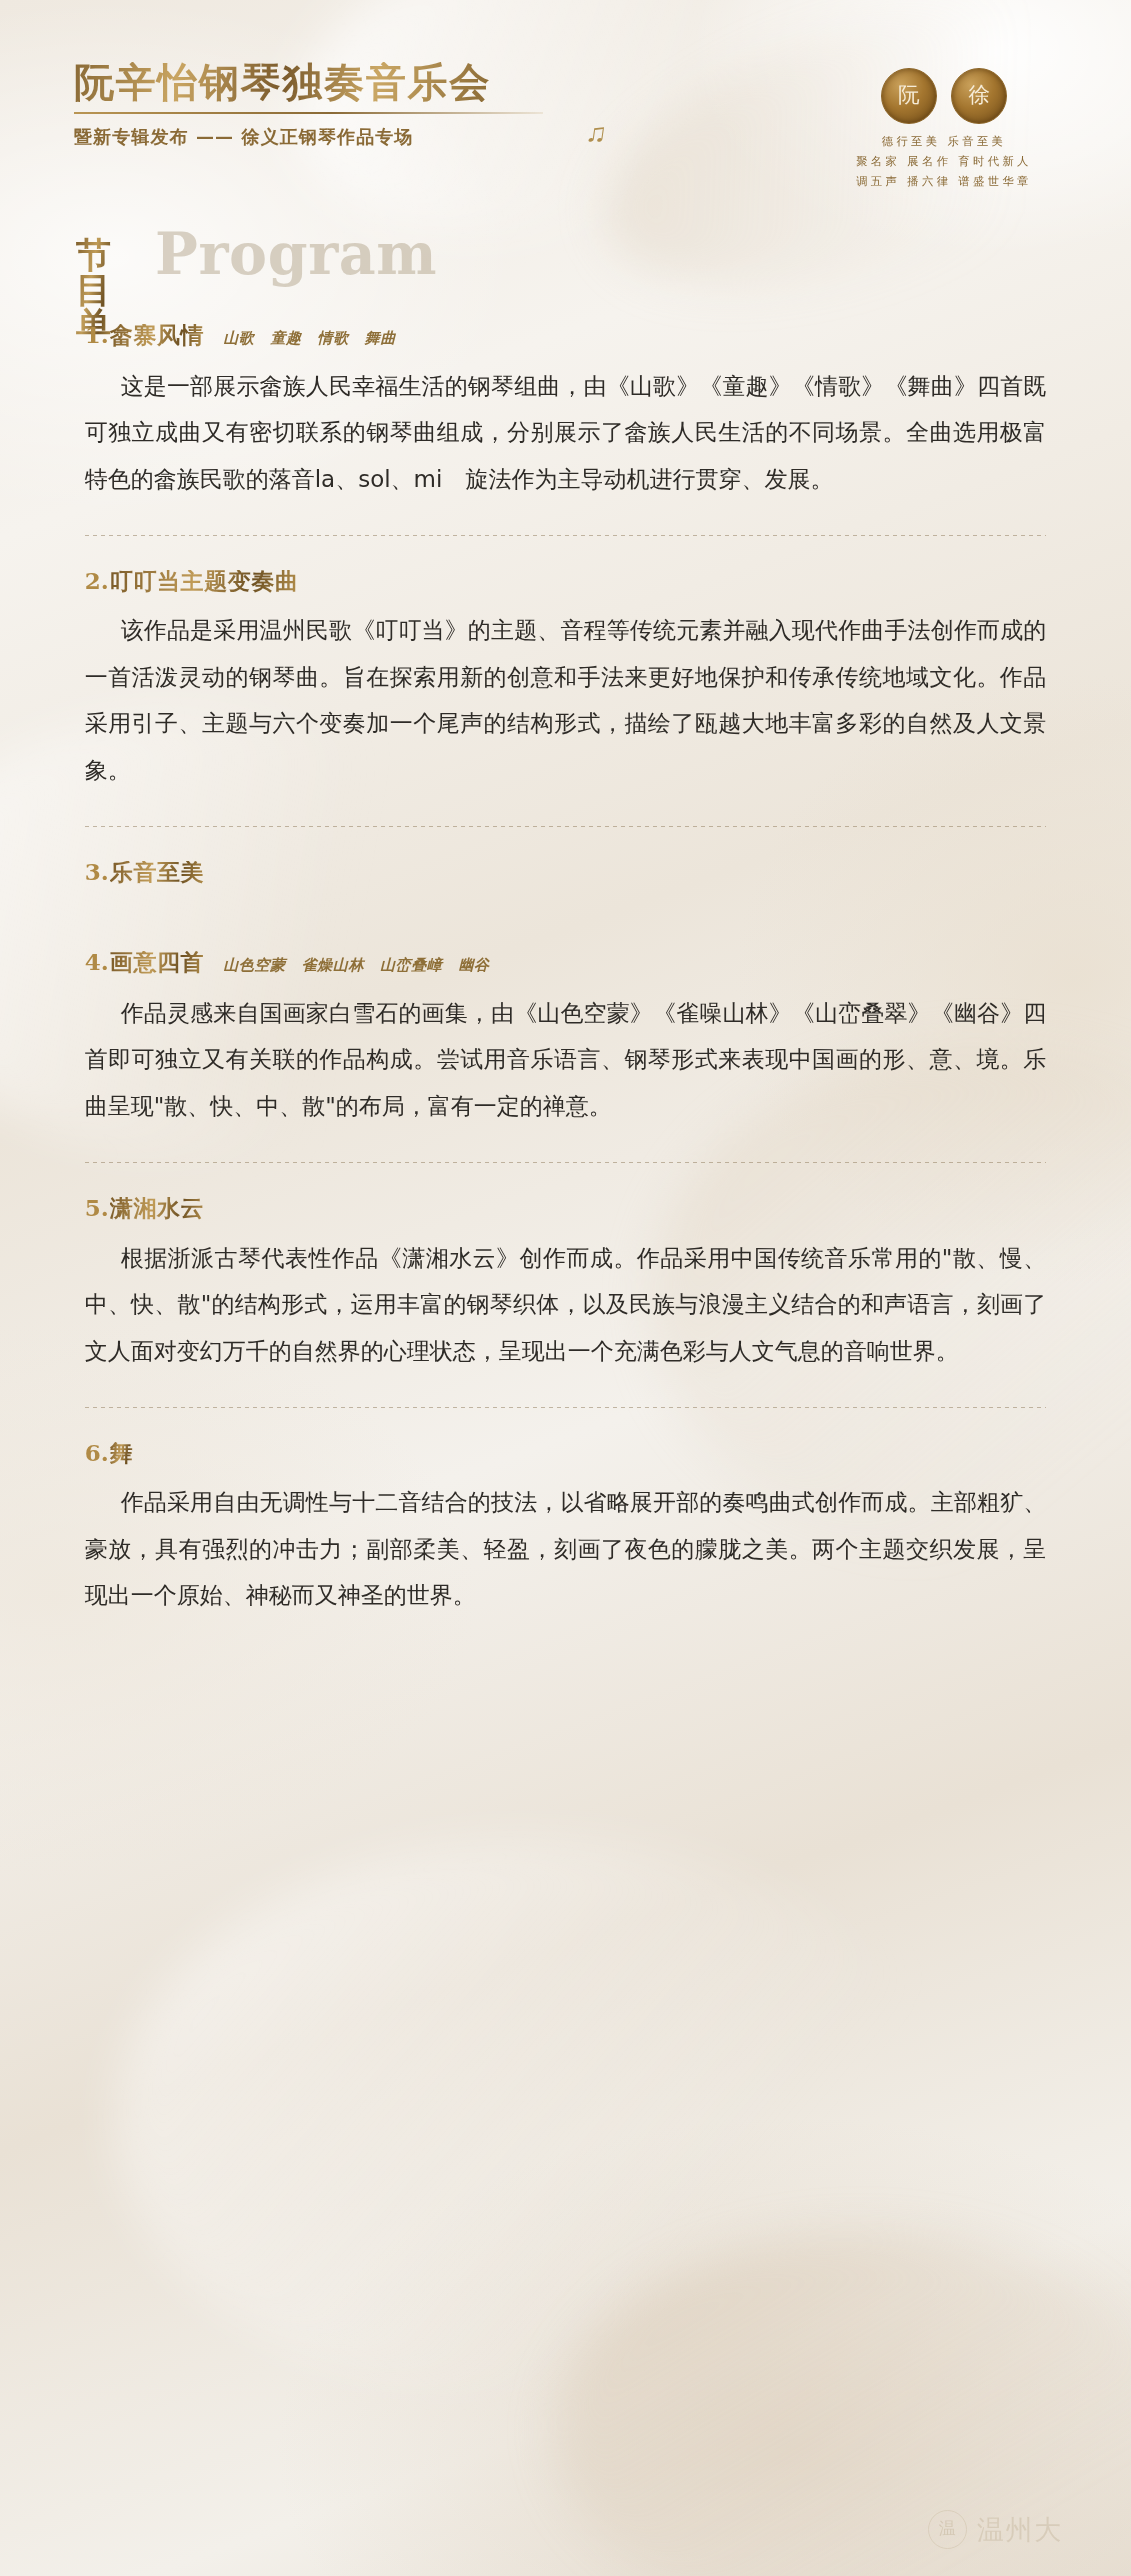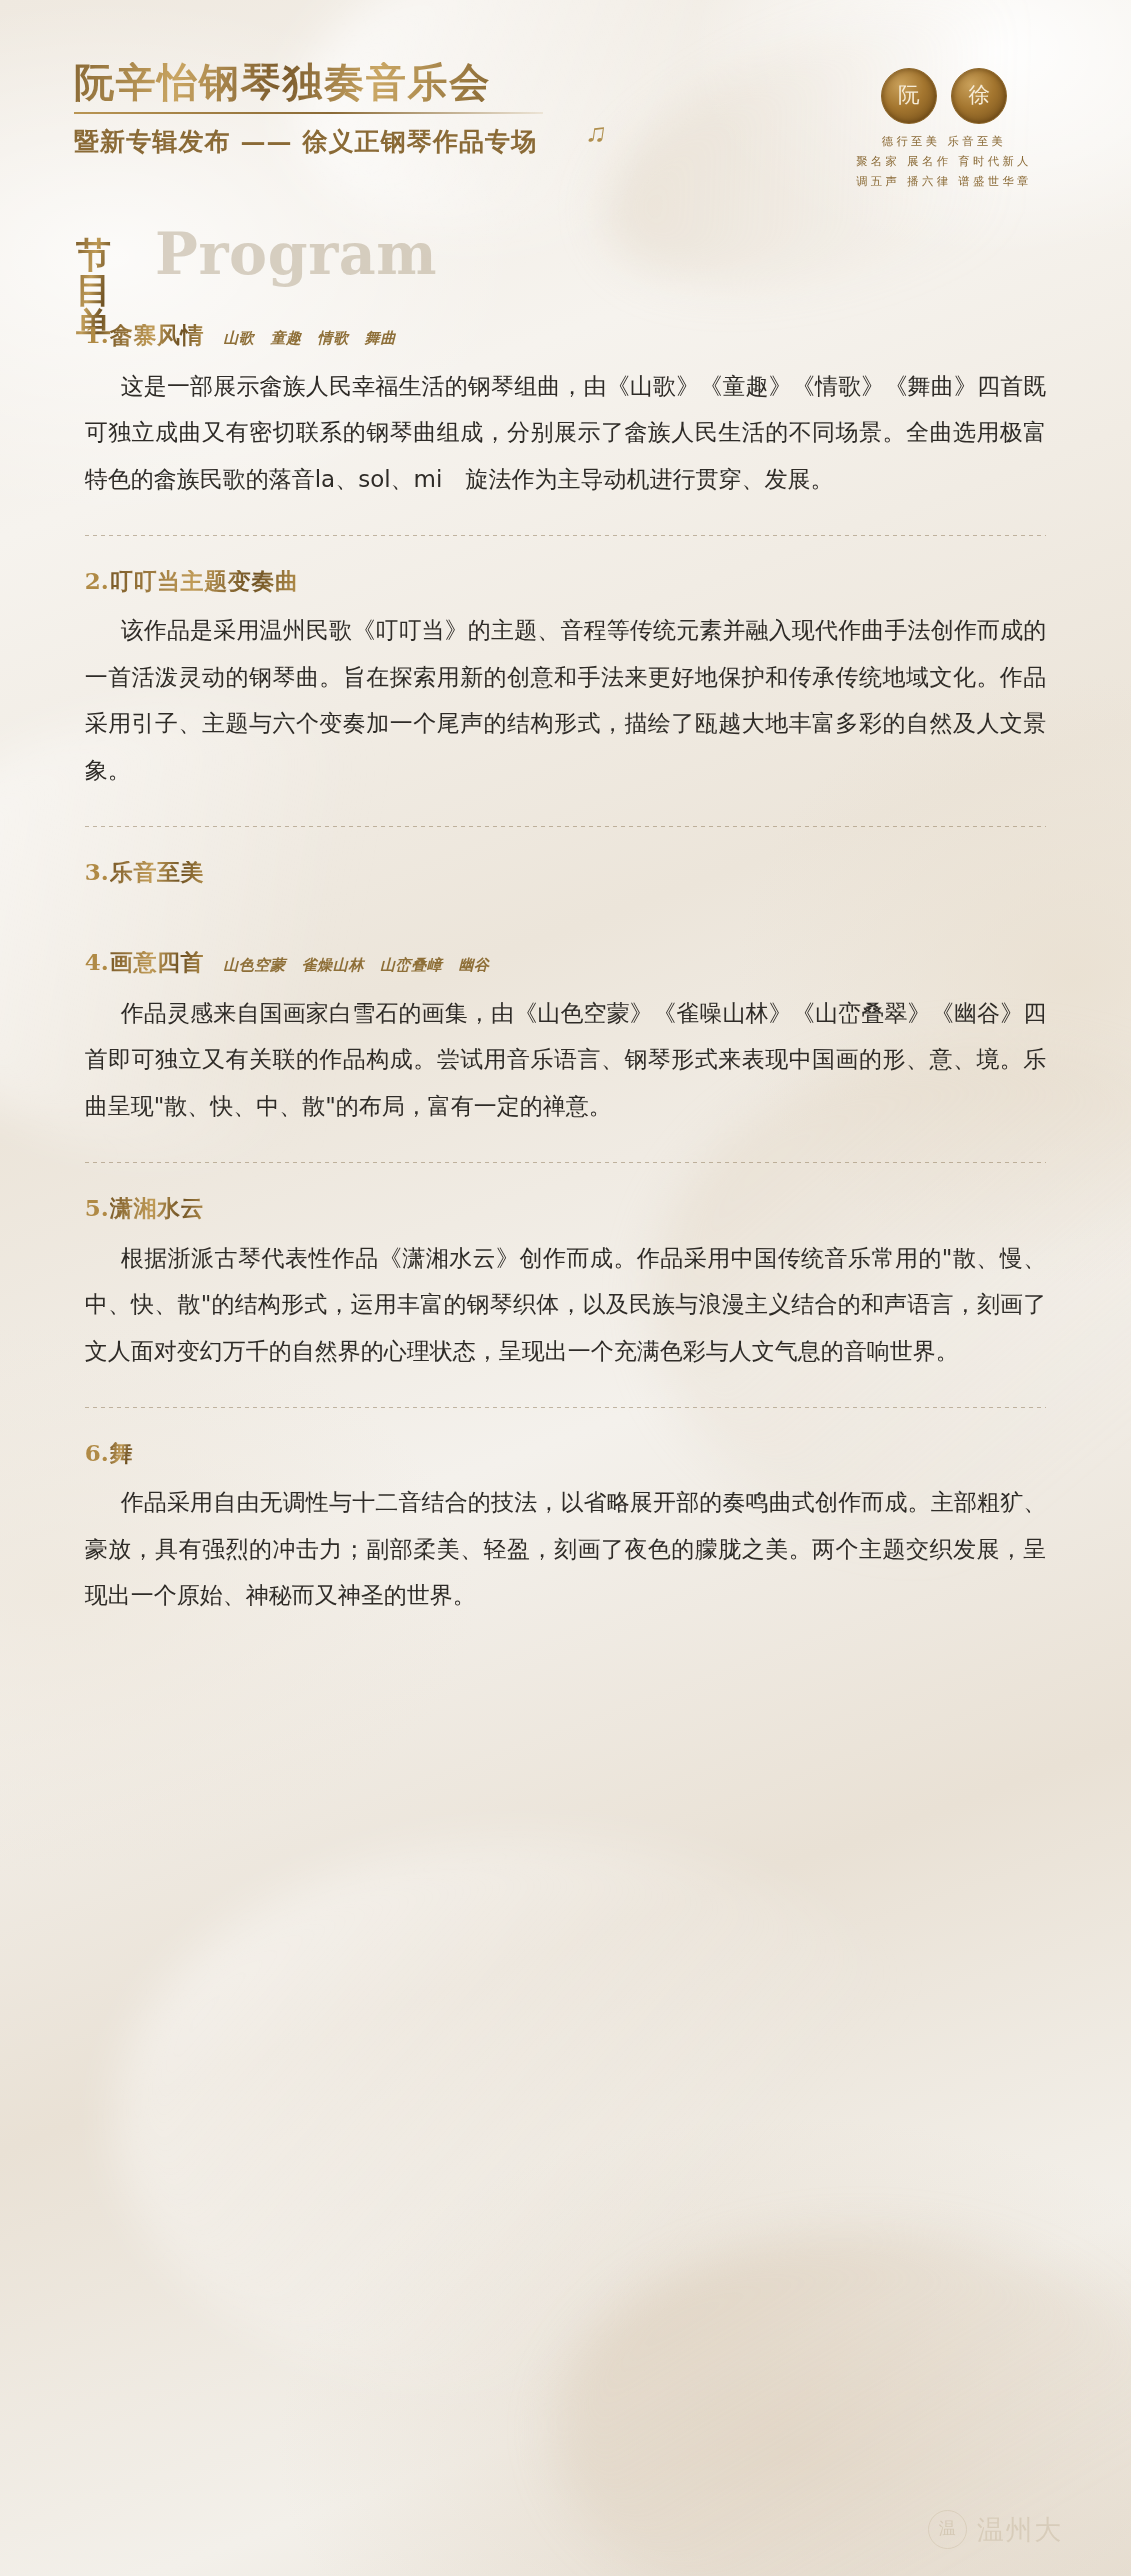--- a/index.html
+++ b/index.html
@@ -75,21 +75,21 @@
   .title-underline {
     width: 469px;
     height: 1.7px;
     margin-top: 10.2px;
     background: linear-gradient(90deg, #b99553 0%, #8a6a36 55%, rgba(185,149,83,0.15) 100%);
   }
   .subtitle {
     margin-top: 11.3px;
     font-family: "DejaVu Serif", "Liberation Serif", serif;
     font-weight: bold;
-    font-size: 25px;
+    font-size: 18px;
     letter-spacing: 1.1px;
     color: #8a6a36;
     white-space: nowrap;
   }
   .note-icon {
     position: absolute;
     left: 512px;
     top: 55px;
     font-size: 28px;
     color: #b08f4e;

